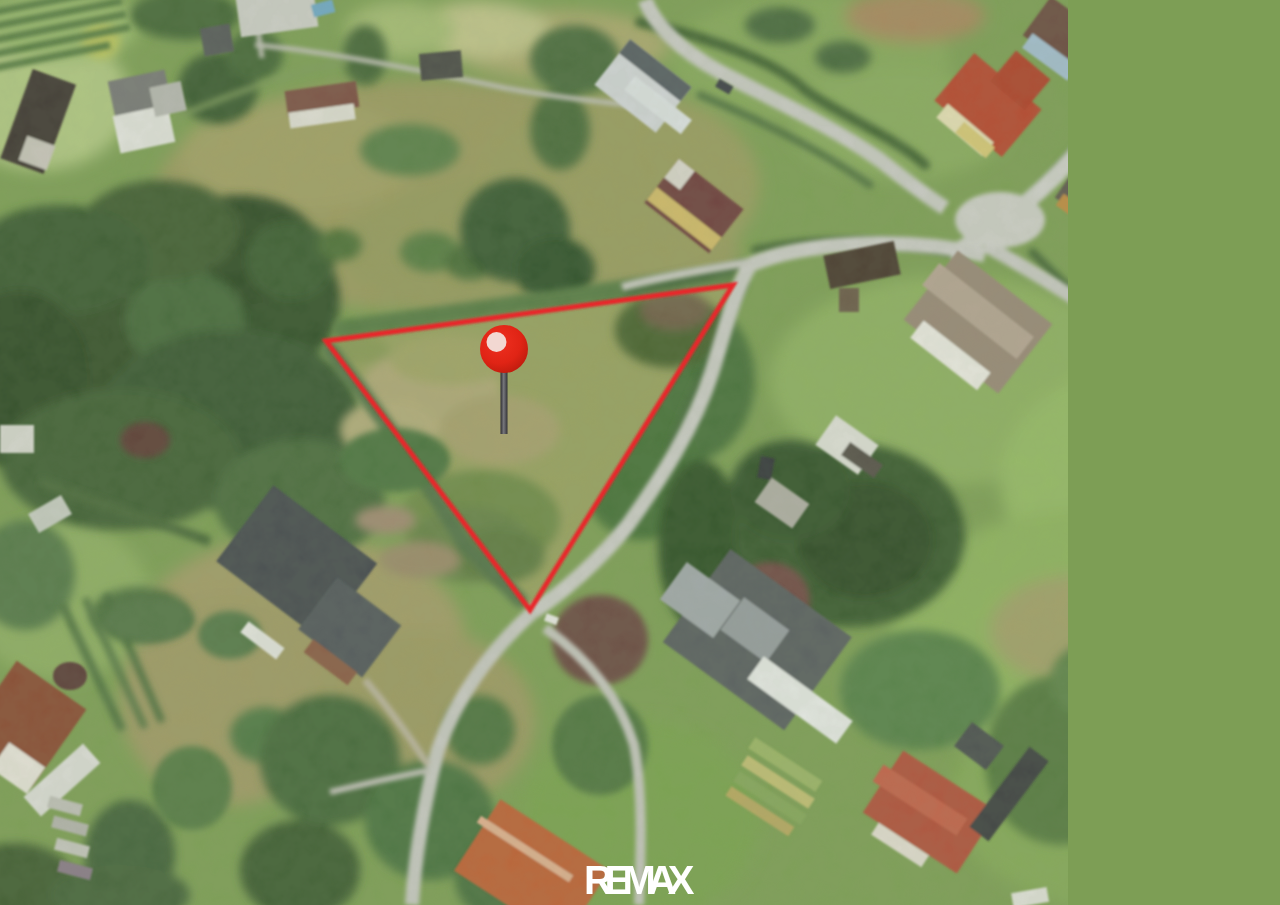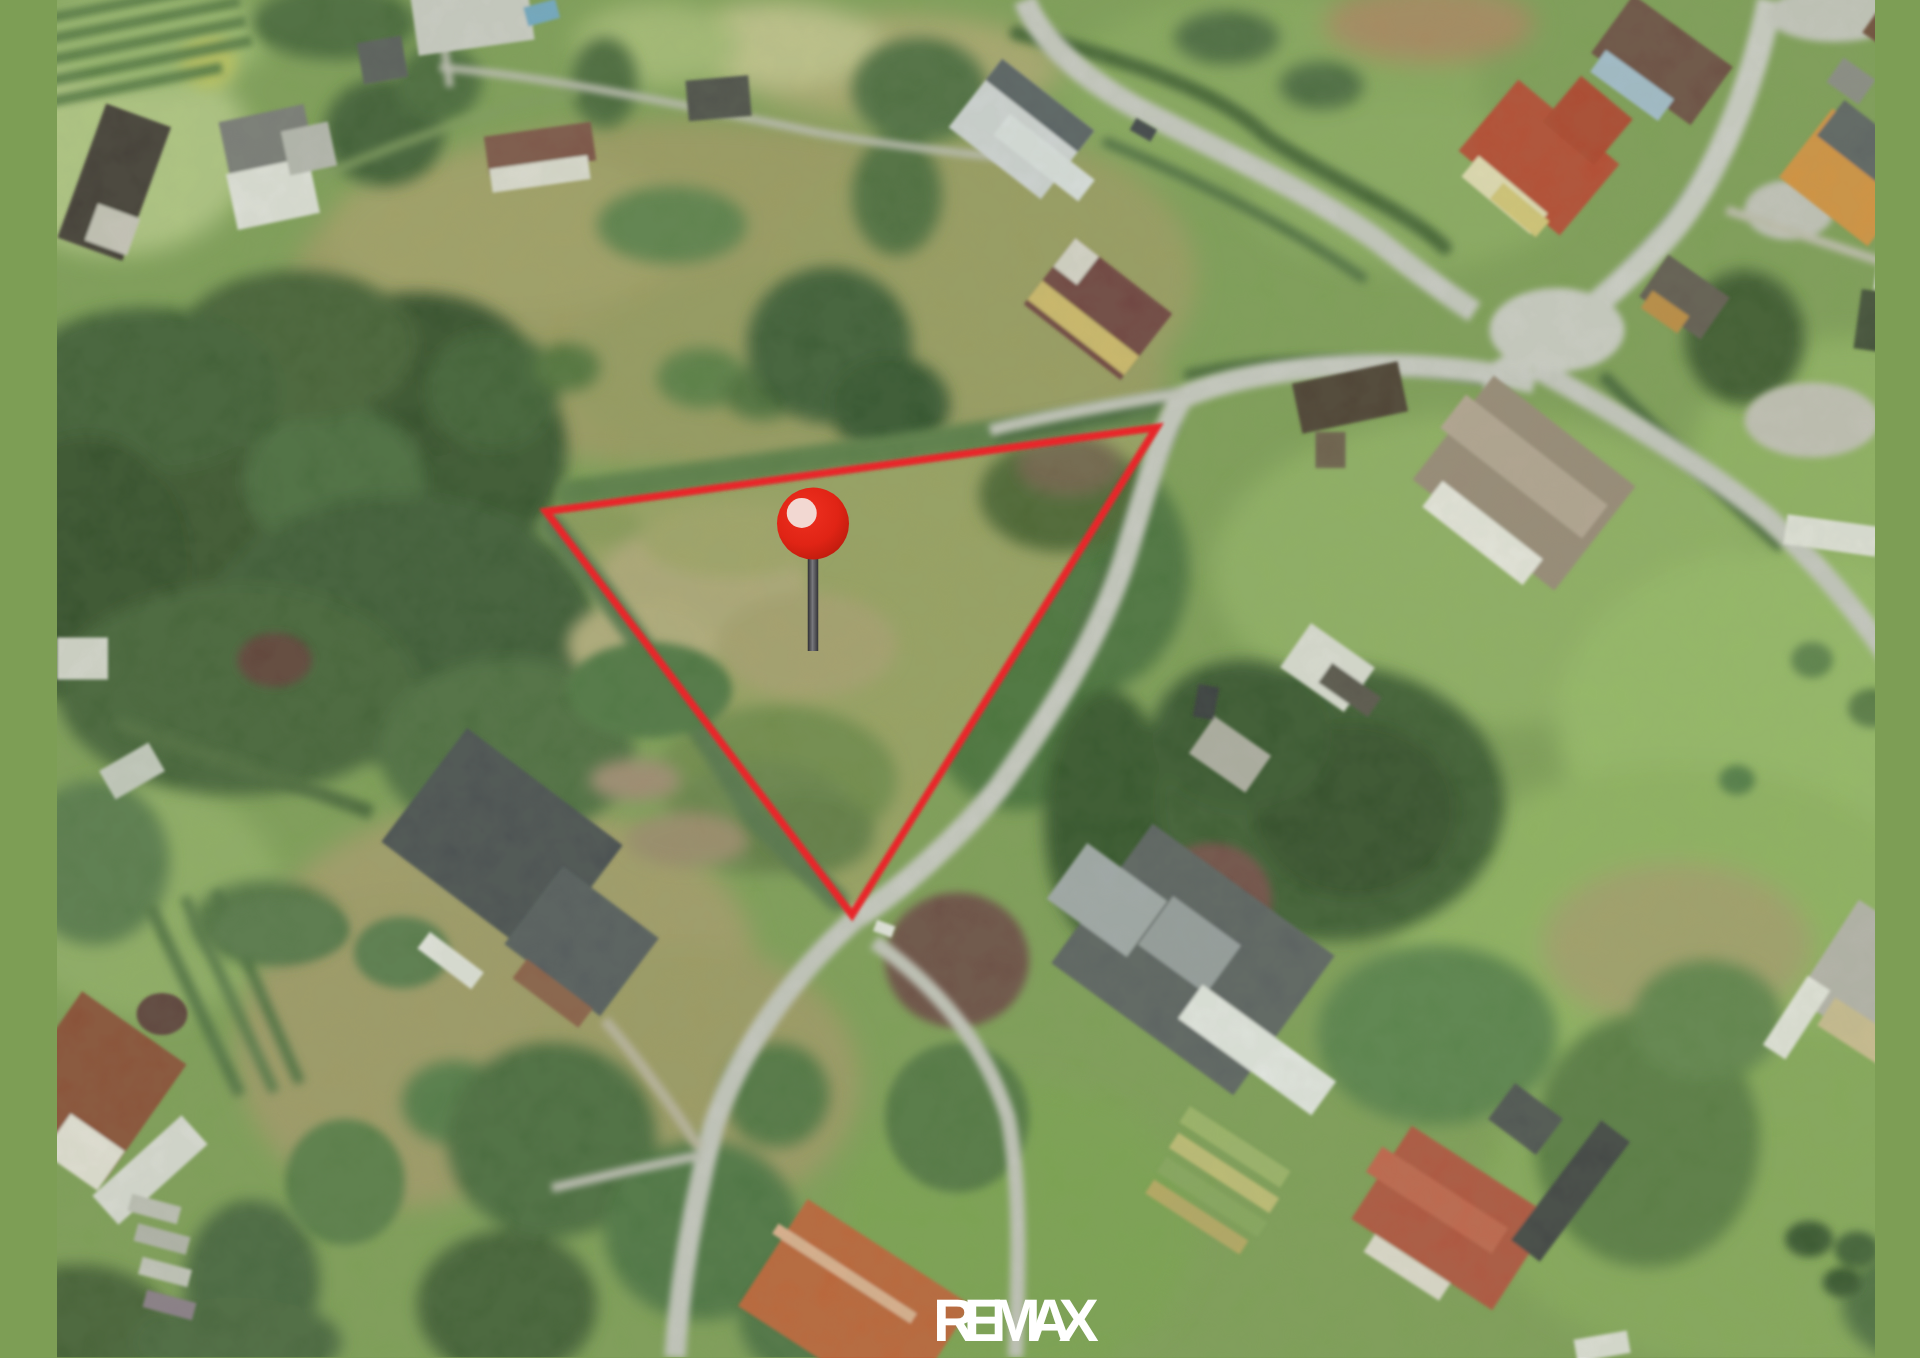--- a/index.html
+++ b/index.html
@@ -1,15 +1,15 @@
 <!DOCTYPE html>
 <html><head><meta charset="utf-8">
 <style>
 html,body{margin:0;padding:0;background:#7d9e55;}
-#wrap{width:1212px;height:905px;overflow:hidden;position:relative;margin-left:38px;}
+#wrap{width:1068px;height:905px;overflow:hidden;position:relative;}
 svg{display:block;}
 </style></head>
 <body>
 <div id="wrap">
 <svg width="1280" height="905" viewBox="0 0 1280 905">
 <defs>
 <filter id="b8" x="-40%" y="-40%" width="180%" height="180%">
           <feGaussianBlur stdDeviation="8"></feGaussianBlur>
         </filter>
 <filter id="b5" x="-40%" y="-40%" width="180%" height="180%">

